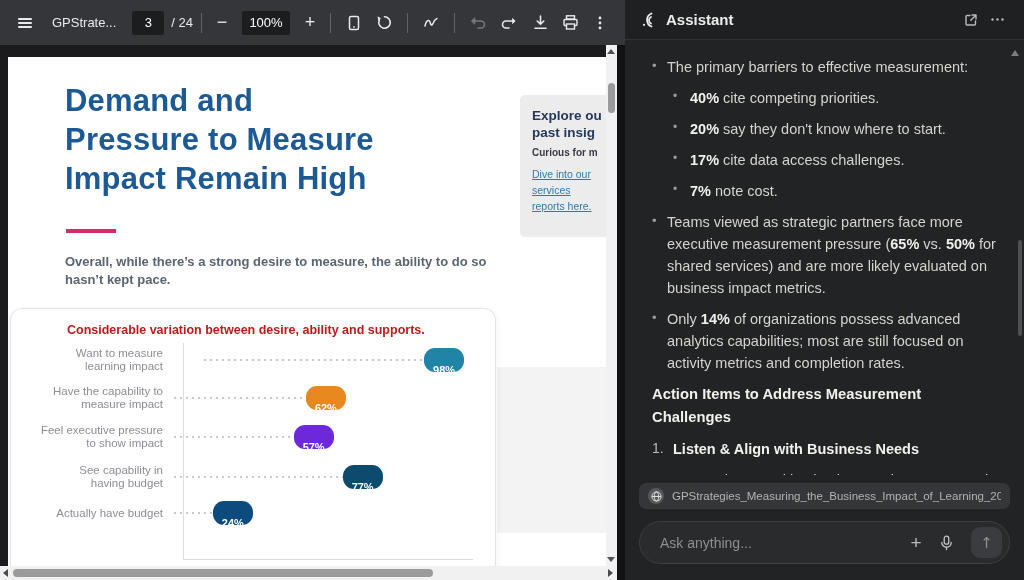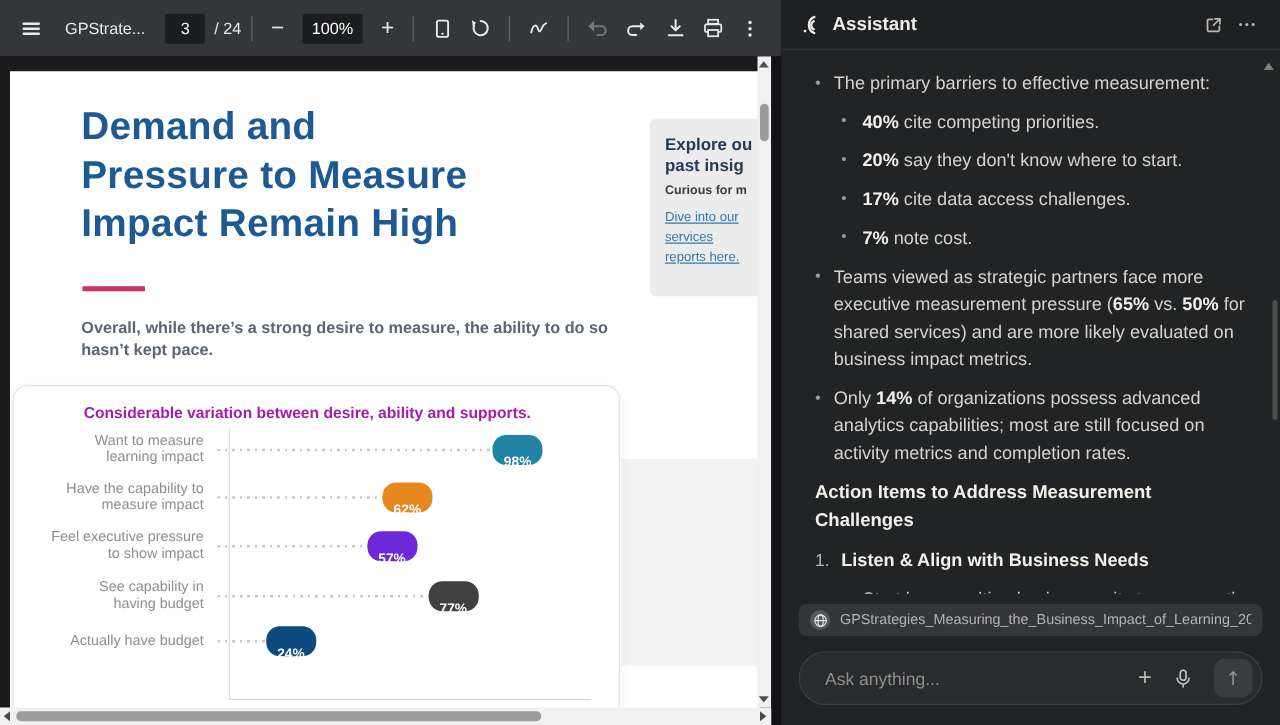--- a/index.html
+++ b/index.html
@@ -31,21 +31,21 @@
   .doc-sub { position:absolute; left:57px; top:196px; width:430px; font-size:13px; line-height:18px; color:#5b6470; font-weight:bold; }
 
   .explore-box { position:absolute; left:512px; top:38px; width:96px; height:142px; background:#ececec; border-radius:5px 0 0 5px; padding:12px 0 0 12px; overflow:hidden; }
   .explore-head { font-size:13.5px; font-weight:bold; color:#25395b; line-height:17px; white-space:nowrap; }
   .explore-sub { font-size:10px; font-weight:bold; color:#3b3b44; margin-top:6px; white-space:nowrap; }
   .explore-link { font-size:10.5px; color:#3179a9; text-decoration:underline; line-height:16px; margin-top:8px; cursor:pointer; }
 
   .gray-block { position:absolute; left:489px; top:310px; width:111px; height:166px; background:#f3f3f4; }
 
   .chart-card { position:absolute; left:2px; top:251px; width:486px; height:272px; background:#fff; border:1px solid #e4e4e6; border-radius:12px; box-shadow:0 2px 8px rgba(0,0,0,.06); }
-  .chart-title { position:absolute; left:56px; top:14px; font-size:12.5px; font-weight:bold; color:#a21caf; }
+  .chart-title { position:absolute; left:56px; top:14px; font-size:12.5px; font-weight:bold; color:#b91c1c; }
   .chart-rows { position:absolute; left:0; top:32px; right:0; }
   .axis-v { position:absolute; left:172px; top:34px; height:216px; width:1px; background:#dcdcde; }
   .axis-h { position:absolute; left:172px; top:250px; width:290px; height:1px; background:#dcdcde; }
   .crow { display:flex; align-items:center; }
   .clabel { width:162px; padding-right:10px; text-align:right; font-size:11.5px; line-height:13px; color:#8d8d93; }
   .ctrack { position:relative; width:245px; height:100%; margin-left:1px; }
   .cdots { position:absolute; top:50%; left:0; height:2px; margin-top:-1px;
     background-image:repeating-linear-gradient(to right,#c9c9cd 0 2px,transparent 2px 6px); }
   .cpill { position:absolute; top:50%; transform:translate(-50%,-50%); height:21px; line-height:21px; padding:12px 9px; border-radius:11px; color:#fff; font-size:11px; font-weight:bold; white-space:nowrap; }
 
@@ -195,21 +195,21 @@
           </div>
         </div>
 
         <div class="gray-block"></div>
 
         <div class="chart-card">
           <div class="chart-title">Considerable variation between desire, ability and supports.</div>
           <div class="axis-v"></div>
           <div class="axis-h"></div>
           <div class="chart-rows">
-              <div class="crow" style="height: 38px;">
+              <div class="crow" style="height: 38px; gap: 30px;">
                 <div class="clabel">
                   <div>Want to measure</div>
                   <div>learning impact</div>
                 </div>
                 <div class="ctrack">
                   <div class="cdots" style="width: 98%;"></div>
                   <div class="cpill" style="left: 98%; background: rgb(33, 131, 165);">98%</div>
                 </div>
               </div>
               <div class="crow" style="height: 38px;">
@@ -232,21 +232,21 @@
                   <div class="cpill" style="left: 57%; background: #6d28d9;">57%</div>
                 </div>
               </div>
               <div class="crow" style="height: 40px;">
                 <div class="clabel">
                   <div>See capability in</div>
                   <div>having budget</div>
                 </div>
                 <div class="ctrack">
                   <div class="cdots" style="width: 77%;"></div>
-                  <div class="cpill" style="left: 77%; background: #404040;">77%</div>
+                  <div class="cpill" style="left: 77%; background: #0c4a6e;">77%</div>
                 </div>
               </div>
               <div class="crow" style="height: 32px;">
                 <div class="clabel">
                   <div>Actually have budget</div>
                 </div>
                 <div class="ctrack">
                   <div class="cdots" style="width: 24%;"></div>
                   <div class="cpill" style="left: 24%; background: rgb(13, 74, 125);">24%</div>
                 </div>

